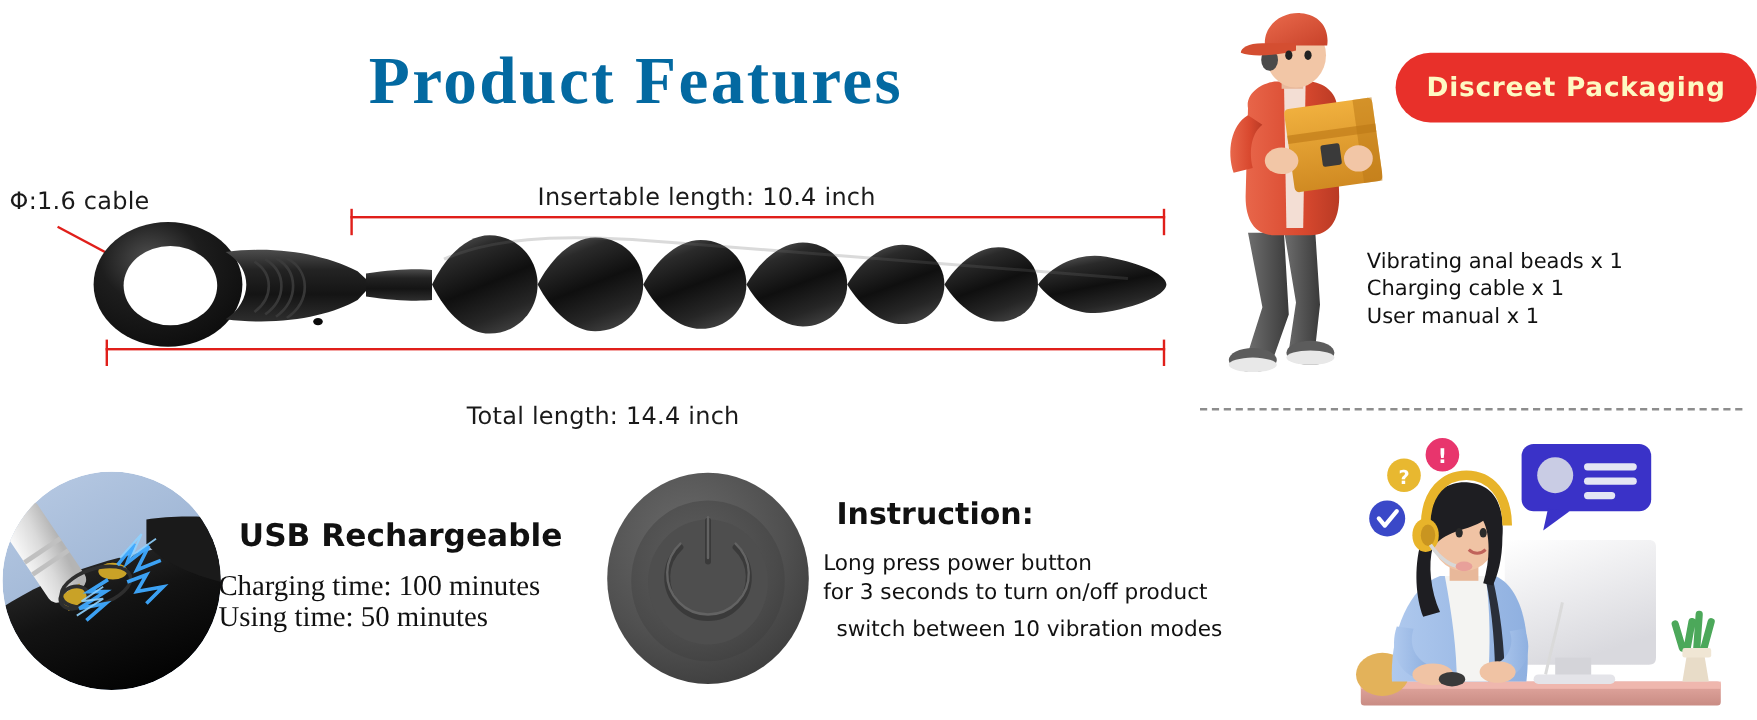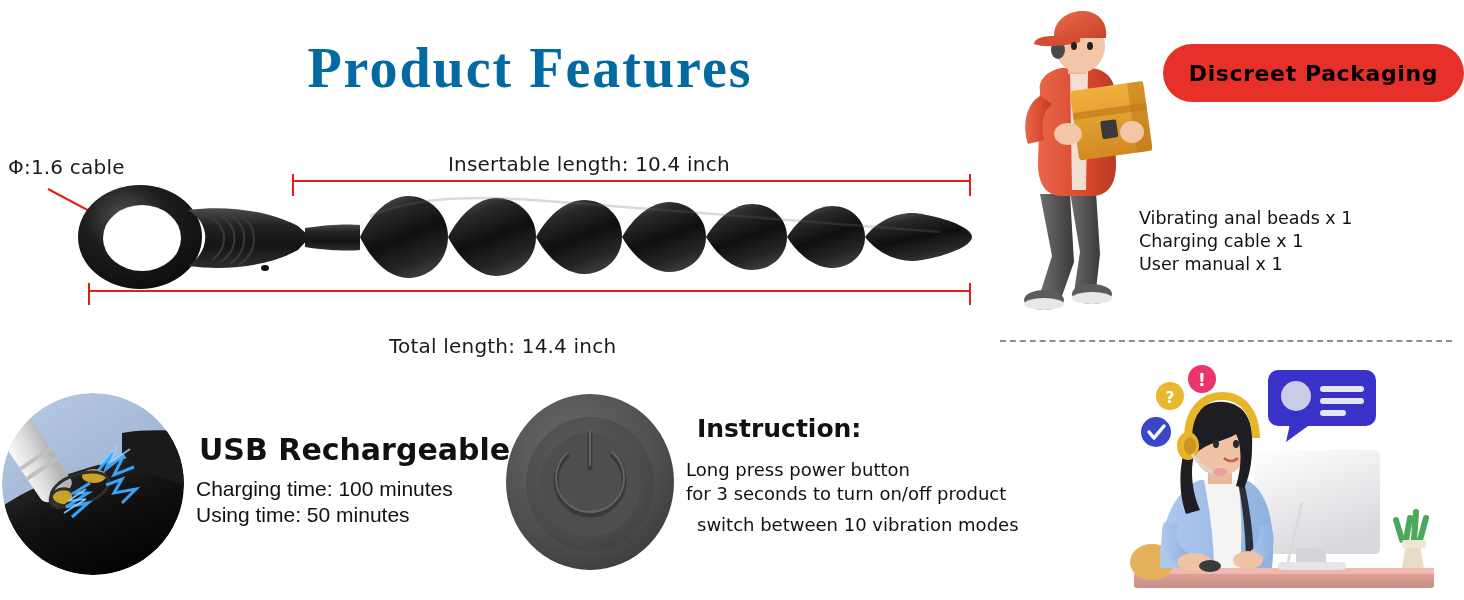--- a/index.html
+++ b/index.html
@@ -30,41 +30,41 @@
   .dim-label { font-size:20px; color:#1a1a1a; white-space:nowrap;
                font-family:"DejaVu Sans", sans-serif; letter-spacing:.2px; }
 
   .dimline { position:absolute; background:#E01F1A; height:2px; }
   .dimtick { position:absolute; background:#E01F1A; width:2px; }
   .leader  { position:absolute; background:#E01F1A; height:2px; transform-origin:left center; }
 
   
   #badge-discreet {
     right:0px; top:44px; height:58px; min-width:300px;
-    background:#E8302A; color:#000000;
+    background:#E8302A; color:#fef9c3;
     border-radius:29px;
     display:flex; align-items:center; justify-content:center;
     font-size:22px; font-weight:bold; letter-spacing:.6px;
     padding:0 26px;
     font-family:"DejaVu Sans", sans-serif;
   }
   #box-heading { left:1139px; top:178px; font-size:23px; font-weight:bold;
                  font-family:"DejaVu Sans", sans-serif; white-space:nowrap; }
   #box-list { left:1139px; top:207px; font-size:17.5px; line-height:23px;
               font-family:"DejaVu Sans", sans-serif; }
   #divider { left:1000px; top:340px; width:452px; height:0;
              border-top:2px dashed #8d8d8d; }
 
   
   #usb-photo { left:2px; top:393px; width:182px; height:182px; border-radius:50%;
                overflow:hidden; }
-  #usb-heading { left:199px; top:432px; font-size:30px; font-weight:bold;
+  #usb-heading { left:199px; top:432px; font-size:26px; font-weight:bold;
                  font-family:"DejaVu Sans", sans-serif; white-space:nowrap; }
-  #usb-lines { left:196px; top:476px; font-size:21px; line-height:26px;
-               font-family:Liberation Sans, sans-serif; }
+  #usb-lines { left:182px; top:476px; font-size:24px; line-height:26px;
+               font-family:Liberation Serif, serif; }
 
   
   #power-button { left:505px; top:392px; width:170px; height:180px; }
   #instruction-heading { left:697px; top:414px; font-size:25px; font-weight:bold;
                          font-family:"DejaVu Sans", sans-serif; white-space:nowrap; }
   #instruction-block-1 { left:686px; top:458px; font-size:18px; line-height:24px;
                          font-family:"DejaVu Sans", sans-serif; }
   #instruction-block-2 { left:697px; top:513px; font-size:18px; line-height:24px;
                          font-family:"DejaVu Sans", sans-serif; }
 

